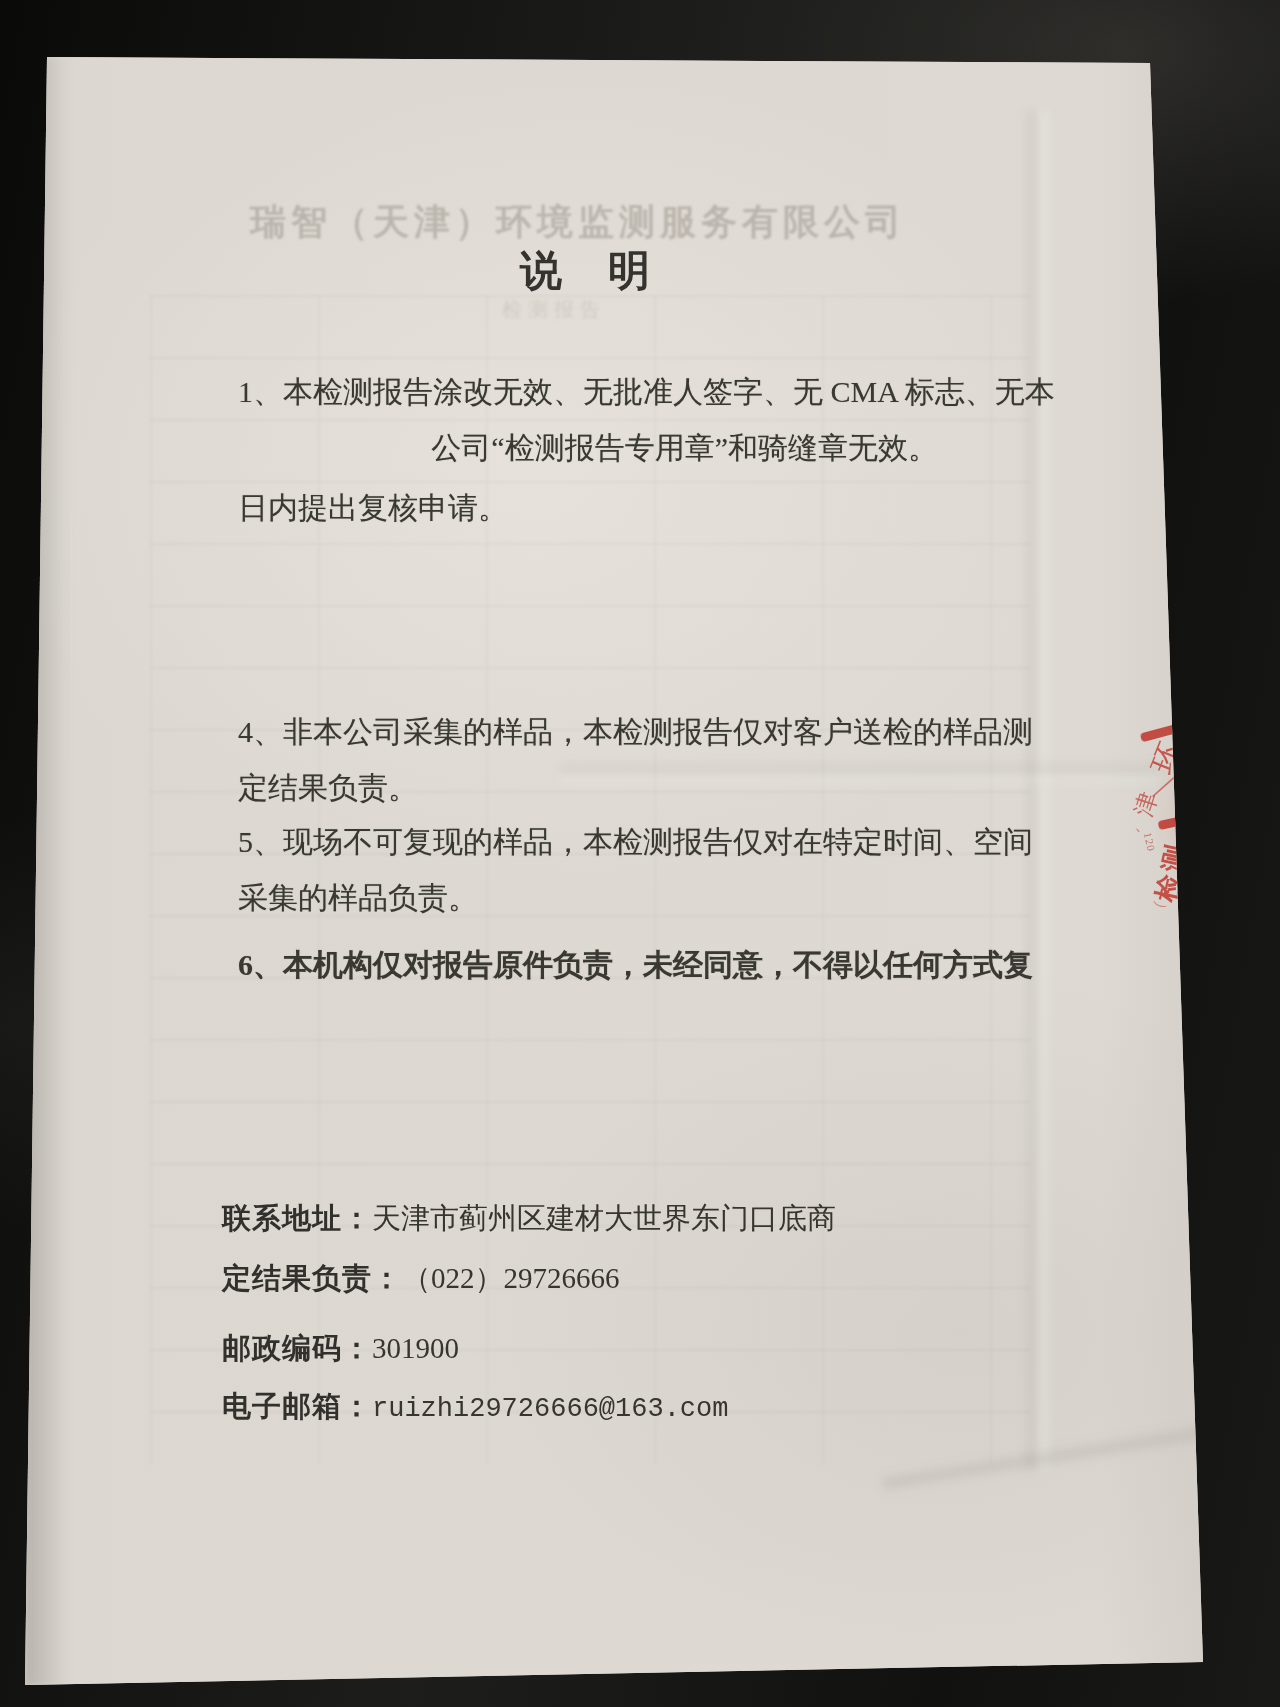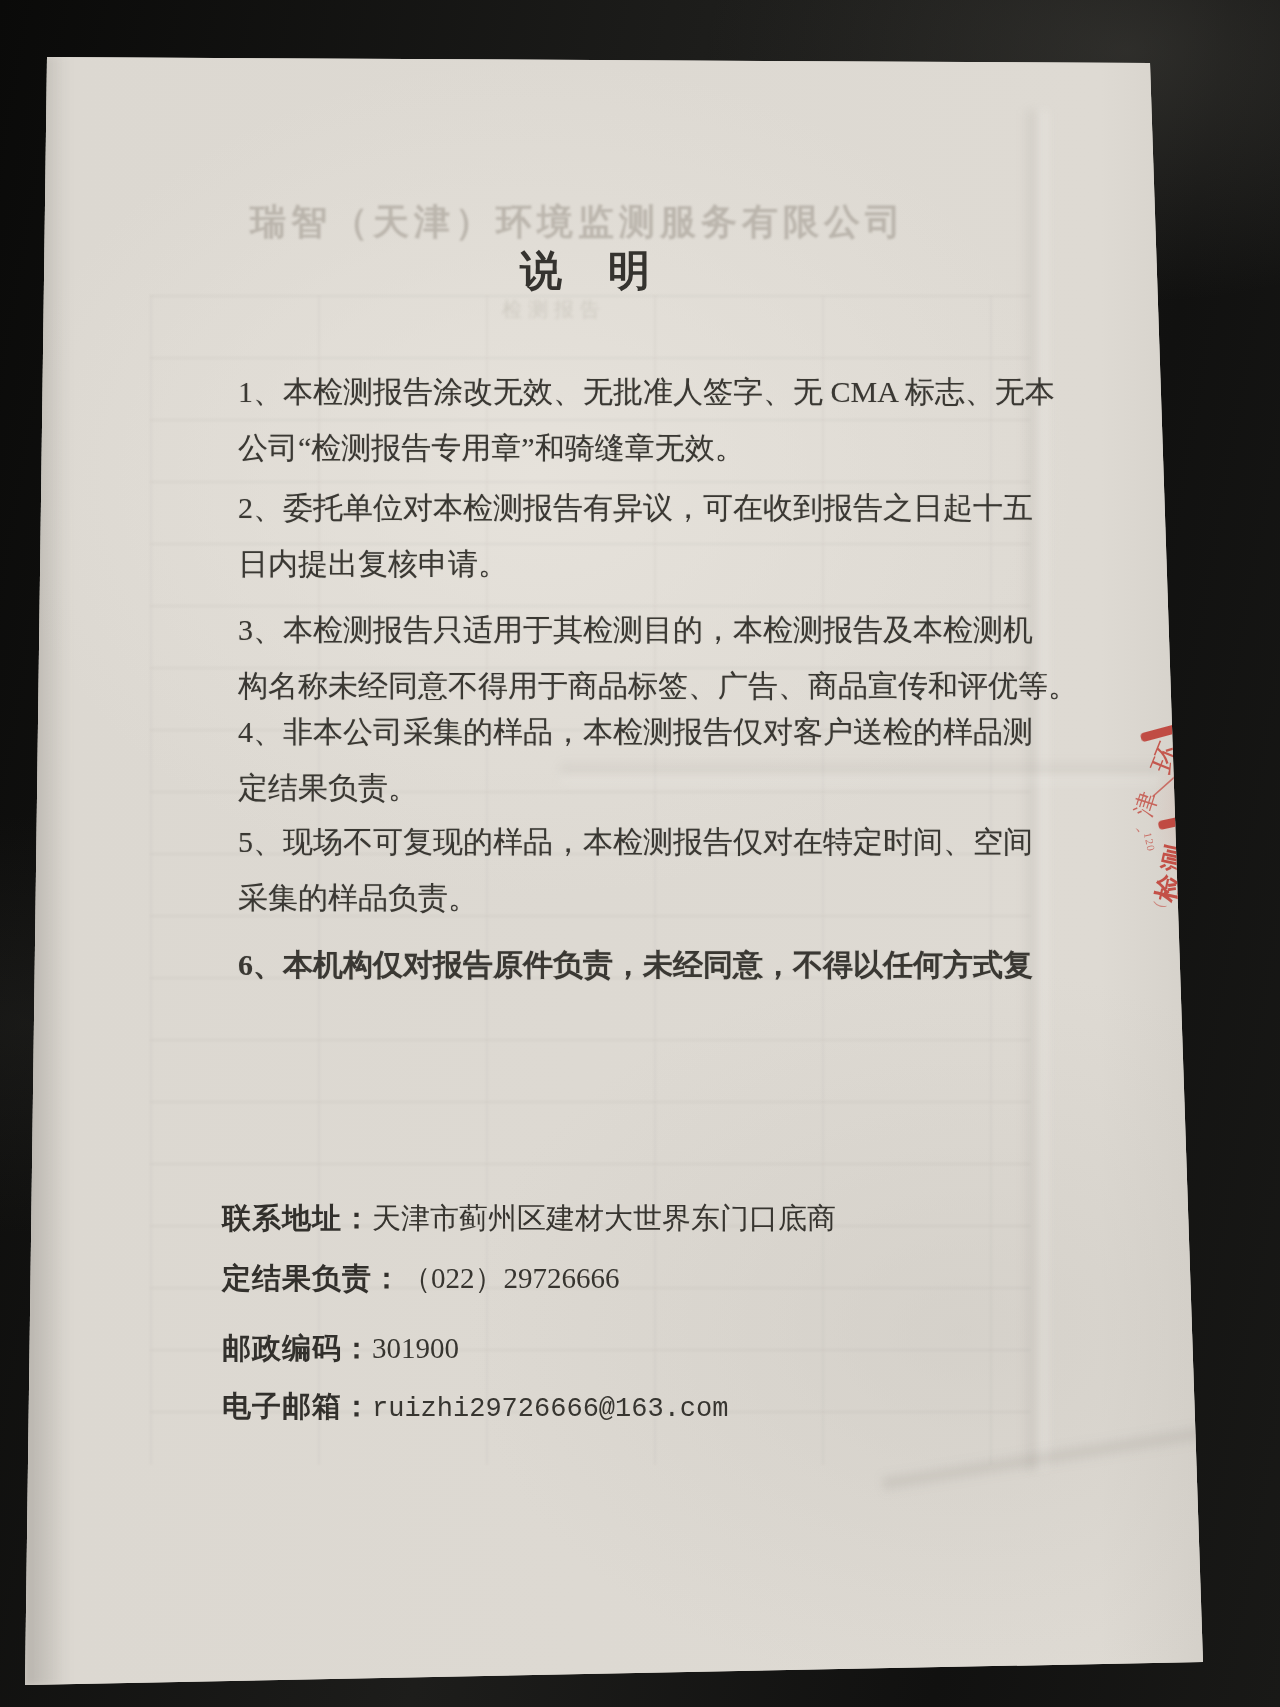--- a/index.html
+++ b/index.html
@@ -57,21 +57,21 @@
     position:absolute;left:520px;top:243px;
     font-size:42px;font-weight:600;letter-spacing:46px;color:#35332f;
     white-space:nowrap;
   }
   .item{
     position:absolute;left:238px;width:700px;
     font-size:30px;line-height:56px;color:#3a3833;
     text-shadow:0 0 1px rgba(58,56,51,0.35);
   }
   .item .line{white-space:nowrap;}
-  .item-1{top:364px;} .item-2{top:480px;} .item-3{top:602px;}
+  .item-1{top:364px;text-align:right;} .item-2{top:480px;} .item-3{top:602px;}
   .item-4{top:704px;} .item-5{top:814px;} .item-6{top:937px;font-weight:bold;}
   .contact-row{
     position:absolute;left:222px;white-space:nowrap;
     font-size:29px;line-height:40px;color:#373530;
   }
   .contact-1{top:1198px;} .contact-2{top:1258px;}
   .contact-3{top:1328px;} .contact-4{top:1386px;}
   .contact-label{
     font-family:Liberation Sans, sans-serif;
     font-weight:700;color:#32302c;letter-spacing:1px;
@@ -112,26 +112,21 @@
   <div class="ghost-header">瑞智（天津）环境监测服务有限公司</div>
   <div class="ghost-subheader">检测报告</div>
 
   <div class="doc-title">说明</div>
 
   <div class="item item-1">
     <div class="line">1、本检测报告涂改无效、无批准人签字、无 CMA 标志、无本</div>
     <div class="line">公司“检测报告专用章”和骑缝章无效。</div>
   </div>
   <div class="item item-2">
-    <div class="line">2、委托单位对本检测报告有异议，可在收到报告之日起十五</div>
     <div class="line">日内提出复核申请。</div>
-  </div>
-  <div class="item item-3">
-    <div class="line">3、本检测报告只适用于其检测目的，本检测报告及本检测机</div>
-    <div class="line">构名称未经同意不得用于商品标签、广告、商品宣传和评优等。</div>
   </div>
   <div class="item item-4">
     <div class="line">4、非本公司采集的样品，本检测报告仅对客户送检的样品测</div>
     <div class="line">定结果负责。</div>
   </div>
   <div class="item item-5">
     <div class="line">5、现场不可复现的样品，本检测报告仅对在特定时间、空间</div>
     <div class="line">采集的样品负责。</div>
   </div>
   <div class="item item-6">

